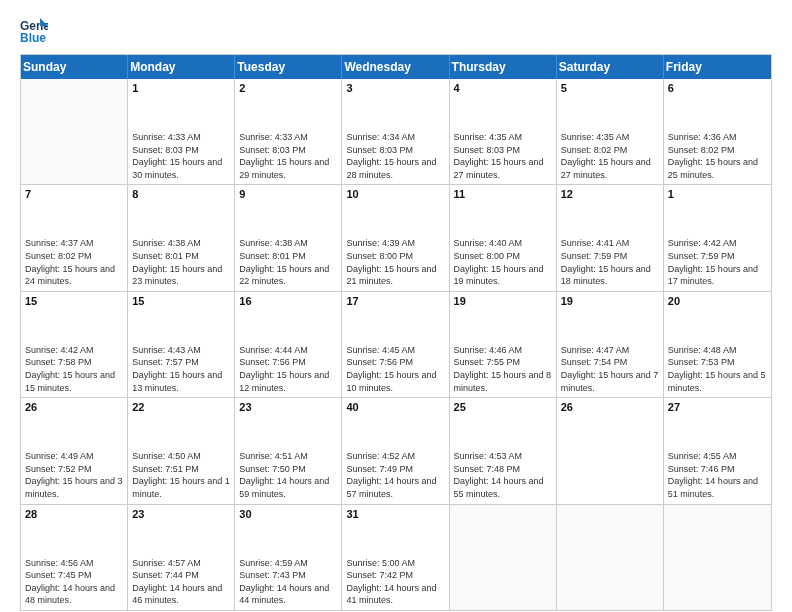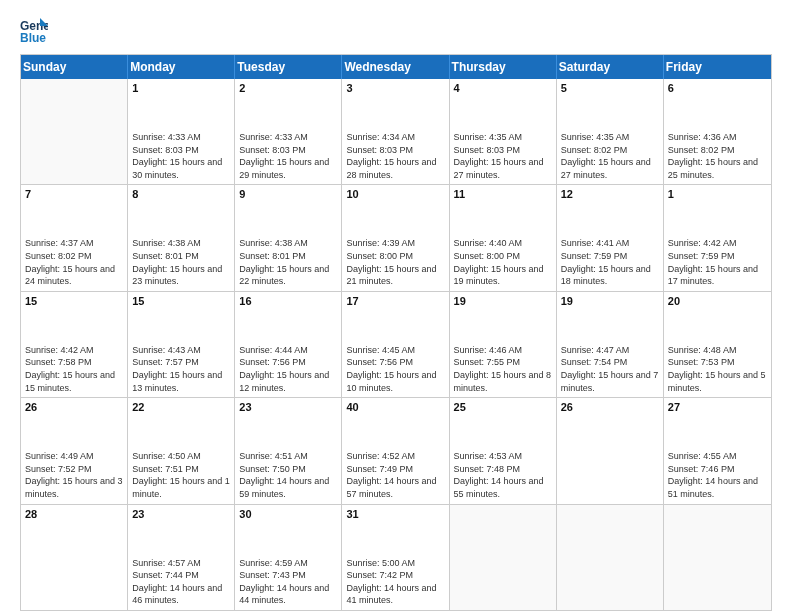--- a/index.html
+++ b/index.html
@@ -245,20 +245,21 @@
             <div class="day-num">26</div>
           </div>
           <div class="cal-cell">
             <div class="day-num">27</div>
 <div class="cell-text">Sunrise: 4:55 AM<br>Sunset: 7:46 PM<br>Daylight: 14 hours and 51 minutes.</div>
           </div>
         </div>
         <div class="cal-row">
           <div class="cal-cell">
             <div class="day-num">28</div>
+<div class="cell-text">Sunrise: 4:56 AM<br>Sunset: 7:45 PM<br>Daylight: 14 hours and 48 minutes.</div>
           </div>
           <div class="cal-cell">
             <div class="day-num">23</div>
 <div class="cell-text">Sunrise: 4:57 AM<br>Sunset: 7:44 PM<br>Daylight: 14 hours and 46 minutes.</div>
           </div>
           <div class="cal-cell">
             <div class="day-num">30</div>
 <div class="cell-text">Sunrise: 4:59 AM<br>Sunset: 7:43 PM<br>Daylight: 14 hours and 44 minutes.</div>
           </div>
           <div class="cal-cell">

